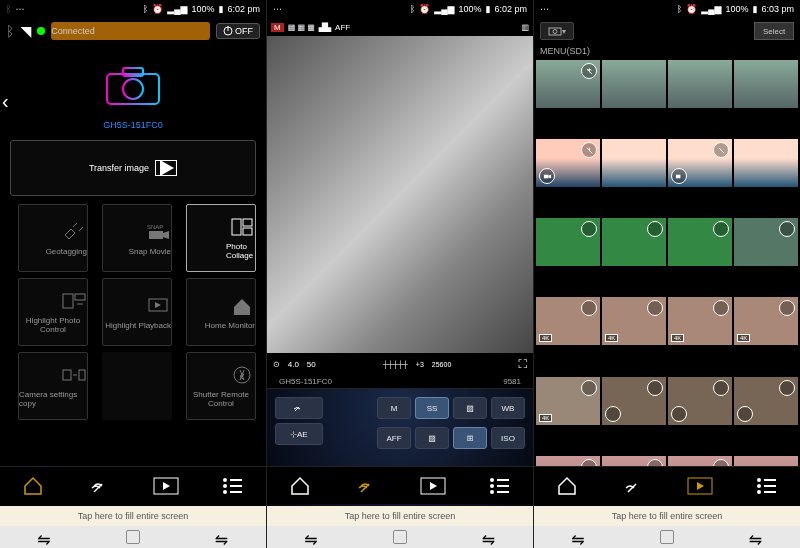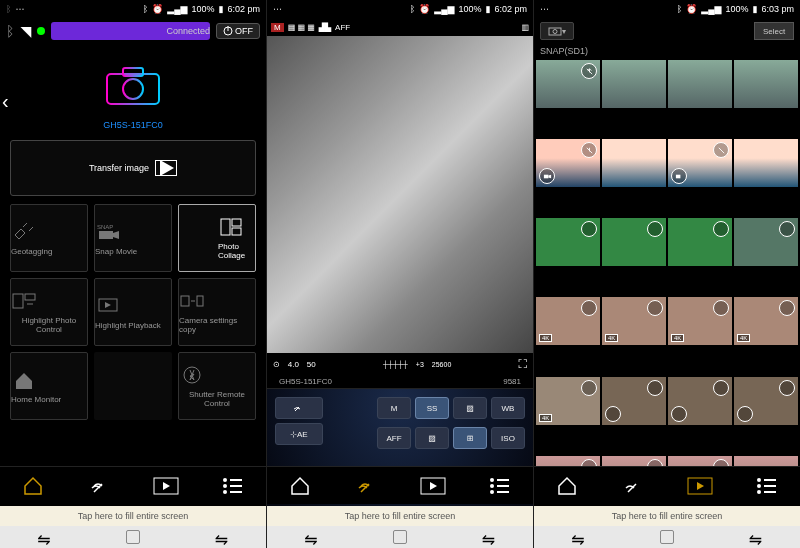--- a/index.html
+++ b/index.html
@@ -8,37 +8,37 @@
 .pane { flex: 1; display: flex; flex-direction: column; position: relative; background: #000; border-right: 1px solid #222; }
 .pane:last-child { border-right: none; }
 
 .status-bar { height: 18px; background: #000; display: flex; justify-content: space-between; align-items: center; padding: 0 6px; color: #fff; font-size: 9px; }
 .status-left, .status-right { display: flex; align-items: center; gap: 4px; }
 .status-left .bt { color: #666; }
 .battery-text { font-size: 9px; }
 
 .top-row { height: 26px; display: flex; align-items: center; padding: 0 6px; gap: 6px; color: #fff; font-size: 9px; }
 .green-dot { width: 8px; height: 8px; background: #0f0; border-radius: 50%; }
-.conn-pill { flex: 1; background: #6d28d9; border-radius: 3px; text-align: right; padding: 4px 0; font-size: 9px; color: #ccc; }
+.conn-pill { flex: 1; background: #a16207; border-radius: 3px; text-align: left; padding: 4px 0; font-size: 9px; color: #ccc; }
 .power-btn { background: #222; border: 1px solid #555; border-radius: 3px; padding: 2px 6px; display: flex; align-items: center; gap: 2px; }
 .power-btn .pcirc { width: 10px; height: 10px; }
 
 .camera-glyph { margin: 20px auto 8px; text-align: center; }
 .camera-glyph svg { width: 60px; height: 44px; }
 .device-name { color: #1e90ff; font-size: 9px; text-align: center; margin-bottom: 10px; }
 
 .back-chev { position: absolute; left: 2px; top: 90px; color: #fff; font-size: 20px; }
 
 .big-row { display: flex; gap: 6px; padding: 0 10px 8px; }
 .big-tile { flex: 1; height: 56px; border: 1px solid #444; border-radius: 3px; display: flex; align-items: center; justify-content: center; gap: 6px; color: #fff; font-size: 9px; background: #0a0a0a; }
 .big-tile svg { width: 20px; height: 20px; }
 .play-box { width: 22px; height: 16px; border: 1px solid #fff; display: flex; align-items: center; justify-content: center; }
 
 .grid3x3 { display: grid; grid-template-columns: repeat(3, 1fr); gap: 6px; padding: 0 10px; }
-.tile { height: 68px; border: 1px solid #333; border-radius: 2px; display: flex; flex-direction: column; align-items: flex-start; justify-content: center; gap: 4px; color: #999; font-size: 8px; background: #0a0a0a; }
+.tile { height: 68px; border: 1px solid #333; border-radius: 2px; display: flex; flex-direction: column; align-items: flex-end; justify-content: center; gap: 4px; color: #999; font-size: 8px; background: #0a0a0a; margin-left: 8px; }
 .tile.hl { border-color: #aaa; color: #fff; padding-left: 39px; }
 .tile svg { width: 26px; height: 22px; fill: #777; }
 .tile.hl svg { fill: #fff; }
 
 .nav-bar { position: absolute; bottom: 44px; left: 0; right: 0; height: 38px; background: #000; border-top: 1px solid #222; display: flex; justify-content: space-around; align-items: center; }
 .nav-item { width: 28px; height: 28px; display: flex; align-items: center; justify-content: center; }
 .tap-banner { position: absolute; bottom: 22px; left: 0; right: 0; height: 20px; background: #f5f0e0; color: #555; font-size: 9px; display: flex; align-items: center; justify-content: center; }
 .sys-nav { position: absolute; bottom: 0; left: 0; right: 0; height: 22px; background: #e8e8e8; display: flex; justify-content: space-around; align-items: center; }
 .sys-nav span { width: 14px; height: 14px; border: 1.5px solid #888; }
 .sys-hm { border-radius: 2px; }
@@ -180,31 +180,31 @@
     </div>
     <div class="tile">
       <svg viewBox="0 0 26 22">
             <rect x="4" y="4" width="18" height="12" fill="none" stroke="#777"></rect>
             <path d="M10 7 L16 10 L10 13 Z" fill="#777"></path>
           </svg>
       <span>Highlight Playback</span>
     </div>
     <div class="tile">
       <svg viewBox="0 0 26 22">
+            <path d="M5 12 L13 4 L21 12 L21 20 L5 20 Z" fill="#777"></path>
+          </svg>
+      <span>Home Monitor</span>
+    </div>
+    <div class="tile">
+      <svg viewBox="0 0 26 22">
             <rect x="2" y="6" width="8" height="10" fill="none" stroke="#777"></rect>
             <path d="M12 11 L16 11" stroke="#777"></path>
             <rect x="18" y="6" width="6" height="10" fill="none" stroke="#777"></rect>
           </svg>
       <span>Camera settings copy</span>
-    </div>
-    <div class="tile">
-      <svg viewBox="0 0 26 22">
-            <path d="M5 12 L13 4 L21 12 L21 20 L5 20 Z" fill="#777"></path>
-          </svg>
-      <span>Home Monitor</span>
     </div>
     <div class="tile" style="border:none"></div>
     <div class="tile">
       <svg viewBox="0 0 26 22">
             <circle cx="13" cy="11" r="8" fill="none" stroke="#777"></circle>
             <path d="M11 6 L15 16 L11 12 L15 10 L11 16 L15 6" fill="none" stroke="#777"></path>
           </svg>
       <span style="text-align:center">Shutter Remote Control</span>
     </div>
   </div>
@@ -391,21 +391,21 @@
   <div class="p3-top">
     <div class="p3-filter">
       <svg width="14" height="10" viewBox="0 0 14 10">
             <rect x="1" y="2" width="12" height="7" fill="none" stroke="#aaa"></rect>
             <circle cx="7" cy="5.5" r="2" fill="none" stroke="#aaa"></circle>
           </svg>
       <span style="color:#aaa;font-size:8px">▾</span>
     </div>
     <div class="p3-select">Select</div>
   </div>
-  <div class="p3-label">SNAP(SD1)</div>
+  <div class="p3-label">MENU(SD1)</div>
 
   <div class="p3-grid">
     <div class="thumb" style="background:linear-gradient(#8a9,#566)">
           <div class="ov tr">
             <svg viewBox="0 0 10 10">
               <path d="M2 2 L8 8 M5 2 L5 6 M3 4 L5 2 L7 4" stroke="#fff" fill="none"></path>
             </svg>
           </div>
         </div>
     <div class="thumb" style="background:linear-gradient(#8a9,#566)"></div>

